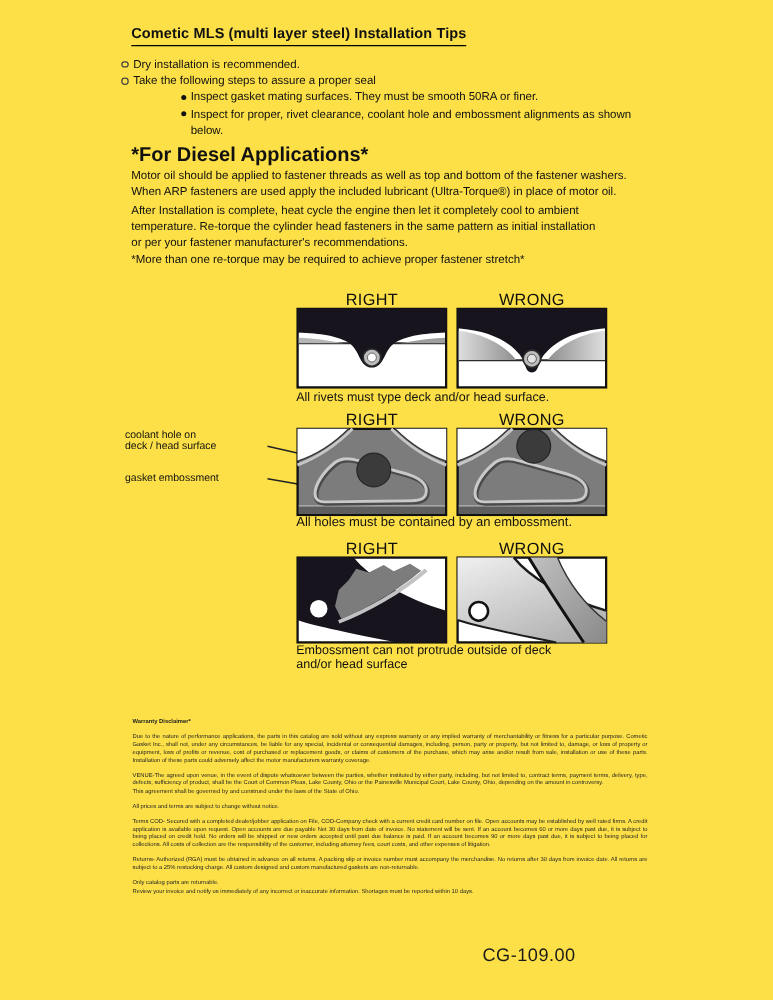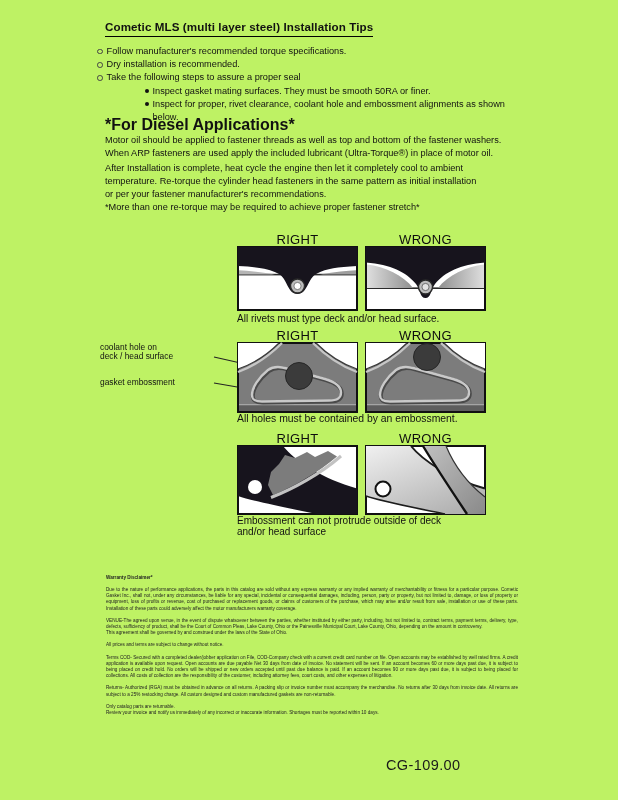--- a/index.html
+++ b/index.html
@@ -1,17 +1,17 @@
 <!DOCTYPE html>
 <html><head>
 <meta charset="utf-8">
 <style>
   html,body{margin:0;padding:0;background:#fff;}
   .page{
-    position:relative;width:618px;height:800px;background:#bef264;overflow:hidden;
+    position:relative;width:618px;height:800px;background:#fde047;overflow:hidden;
     font-family:"Liberation Sans","DejaVu Sans",sans-serif;color:#111;
   }
   .abs{position:absolute;}
   .doc-title{
     left:105px;top:20px;font-size:11.6px;font-weight:bold;
     border-bottom:1.6px solid #000;padding-bottom:2.5px;letter-spacing:.1px;
   }
   .bullets{left:97px;top:45px;font-size:9.2px;line-height:13.2px;width:420px;}
   .brow{display:flex;}
   .brow.sub{margin-left:48px;}
@@ -35,24 +35,20 @@
 </head>
 <body>
 
 <div class="page">
 
   <div class="abs doc-title">Cometic MLS (multi layer steel) Installation Tips</div>
 
   <div class="abs bullets">
     <div class="brow">
       <span class="b1marker"></span>
-      <span>Follow manufacturer's recommended torque specifications.</span>
-    </div>
-    <div class="brow">
-      <span class="b1marker"></span>
       <span>Dry installation is recommended.</span>
     </div>
     <div class="brow">
       <span class="b1marker"></span>
       <span>Take the following steps to assure a proper seal</span>
     </div>
     <div class="brow sub">
       <span class="b2marker"></span>
       <span>Inspect gasket mating surfaces.  They must be smooth 50RA or finer.</span>
     </div>

